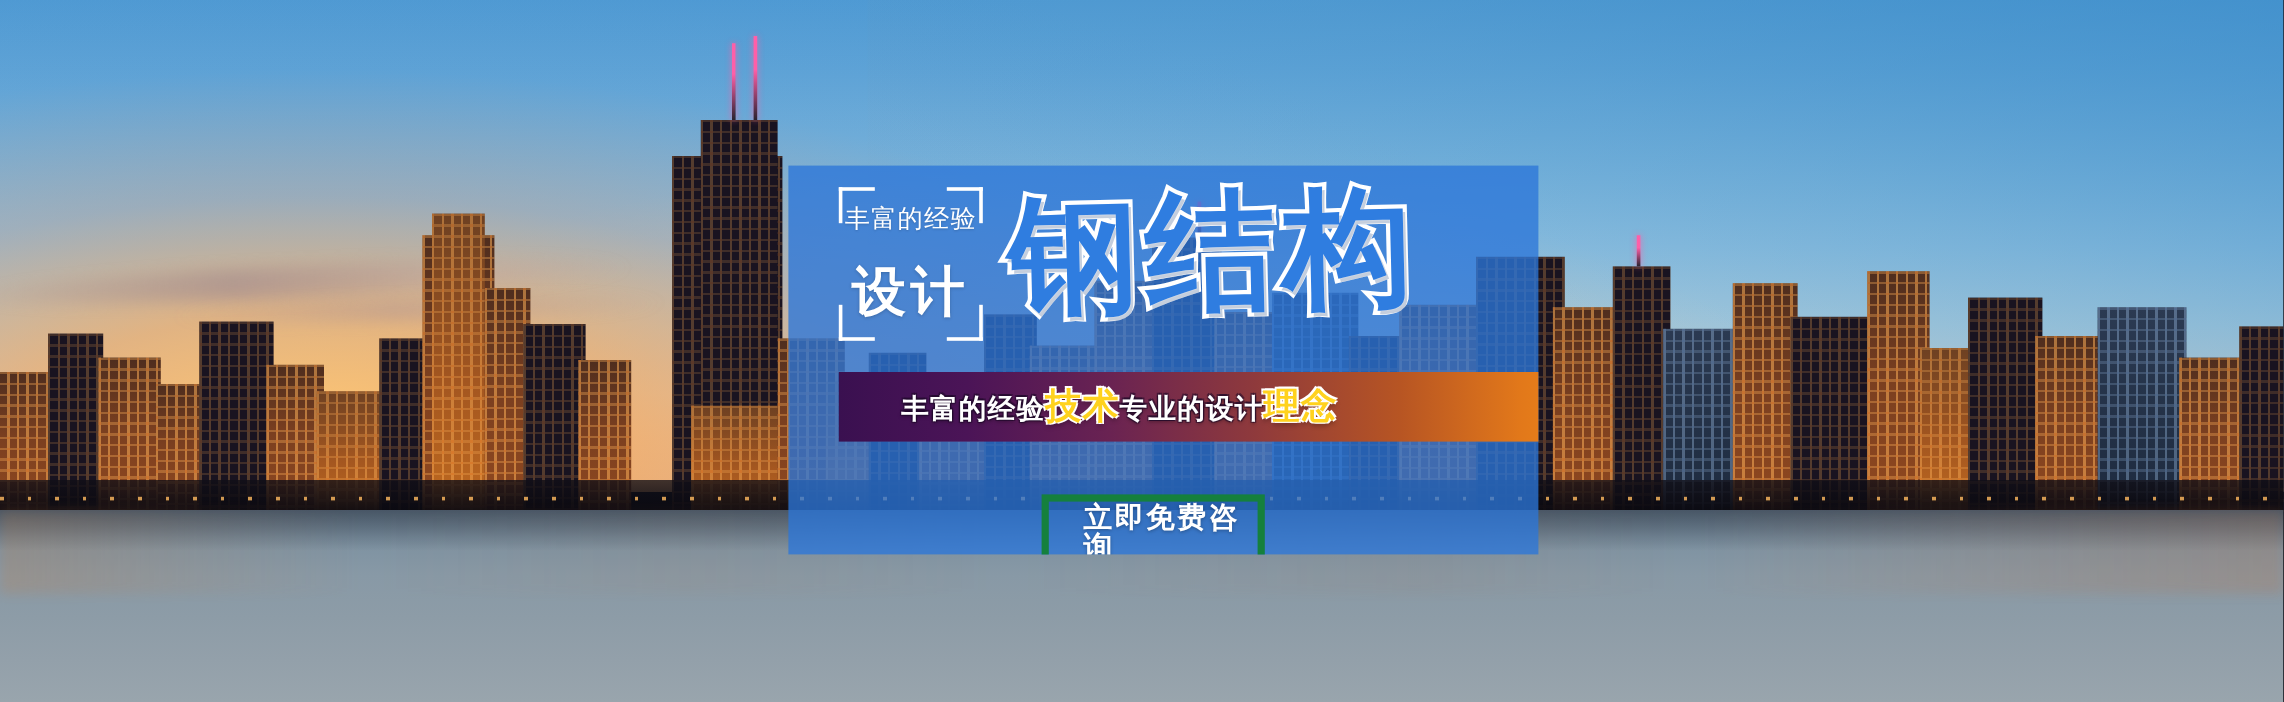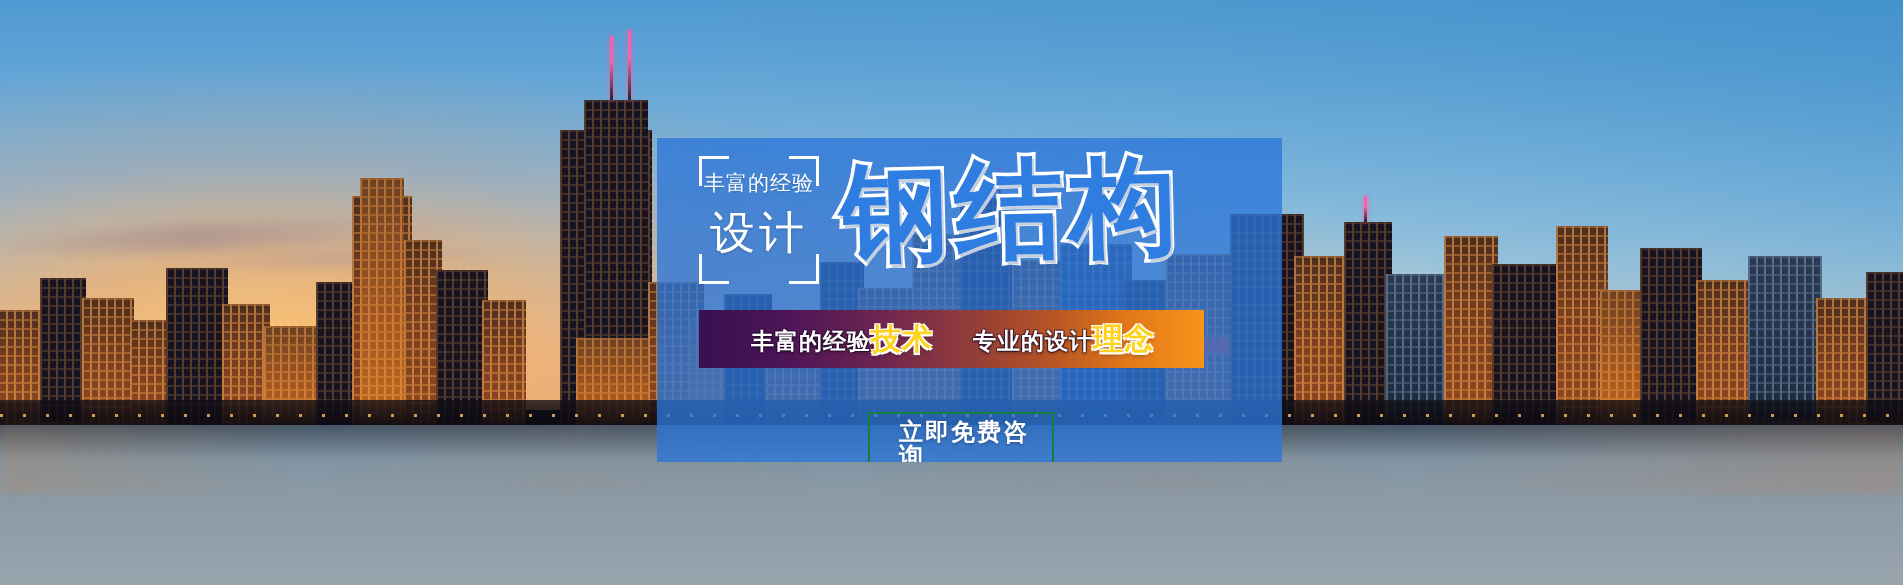--- a/index.html
+++ b/index.html
@@ -213,26 +213,26 @@
     color: #ffffff;
     font-size: 21px;
     letter-spacing: 1px;
     font-weight: 400;
     line-height: 1;
     text-shadow: 0 1px 2px rgba(0,0,0,.18);
   }
   .qual-main {
     position: absolute;
     left: 0; right: 0;
-    top: 54px;
+    top: 64px;
     text-align: center;
     color: #ffffff;
     font-size: 45px;
     letter-spacing: 4px;
-    font-weight: 400;
+    font-weight: 700;
     line-height: 1;
     text-shadow: 0 1px 3px rgba(0,0,0,.2);
   }
 
   
   .headline {
     position: absolute;
     left: 182px;
     top: 12px;
     font-size: 108px;
@@ -248,35 +248,35 @@
     text-shadow:
       0 0 1px #ffffff,
       2px 3px 0 rgba(20,60,120,.25);
   }
 
   
   .strap {
     position: absolute;
     left: 42px;
     top: 172px;
-    width: 505px;
+    width: 668px;
     height: 58px;
     background: linear-gradient(90deg,
         #3a1050 0%,
         #4b1457 16%,
         #6a2352 34%,
         #8f3a3c 52%,
         #b75523 70%,
         #e2781a 85%,
         #f7931a 100%);
     display: flex;
     align-items: center;
   }
   .strap-left  { margin-left: 52px; }
-  .strap-right { margin-left: 40px; }
+  .strap-right { }
   .strap-seg {
     white-space: nowrap;
     font-size: 23px;
     font-weight: 700;
     letter-spacing: 1px;
     line-height: 1;
   }
   .s-white {
     color: #ffffff;
     text-shadow:
@@ -297,21 +297,21 @@
        0 3px 4px rgba(0,0,0,.35);
   }
 
   
   .cta {
     position: absolute;
     left: 211px;
     top: 274px;
     width: 186px;
     height: 64px;
-    border: 2px solid #15803d;
+    border: 6px solid #15803d;
     display: flex;
     align-items: center;
     justify-content: center;
     cursor: pointer;
     background: transparent;
     padding-left: 29px;
   }
   .cta-label {
     color: #ffffff;
     font-size: 24px;

